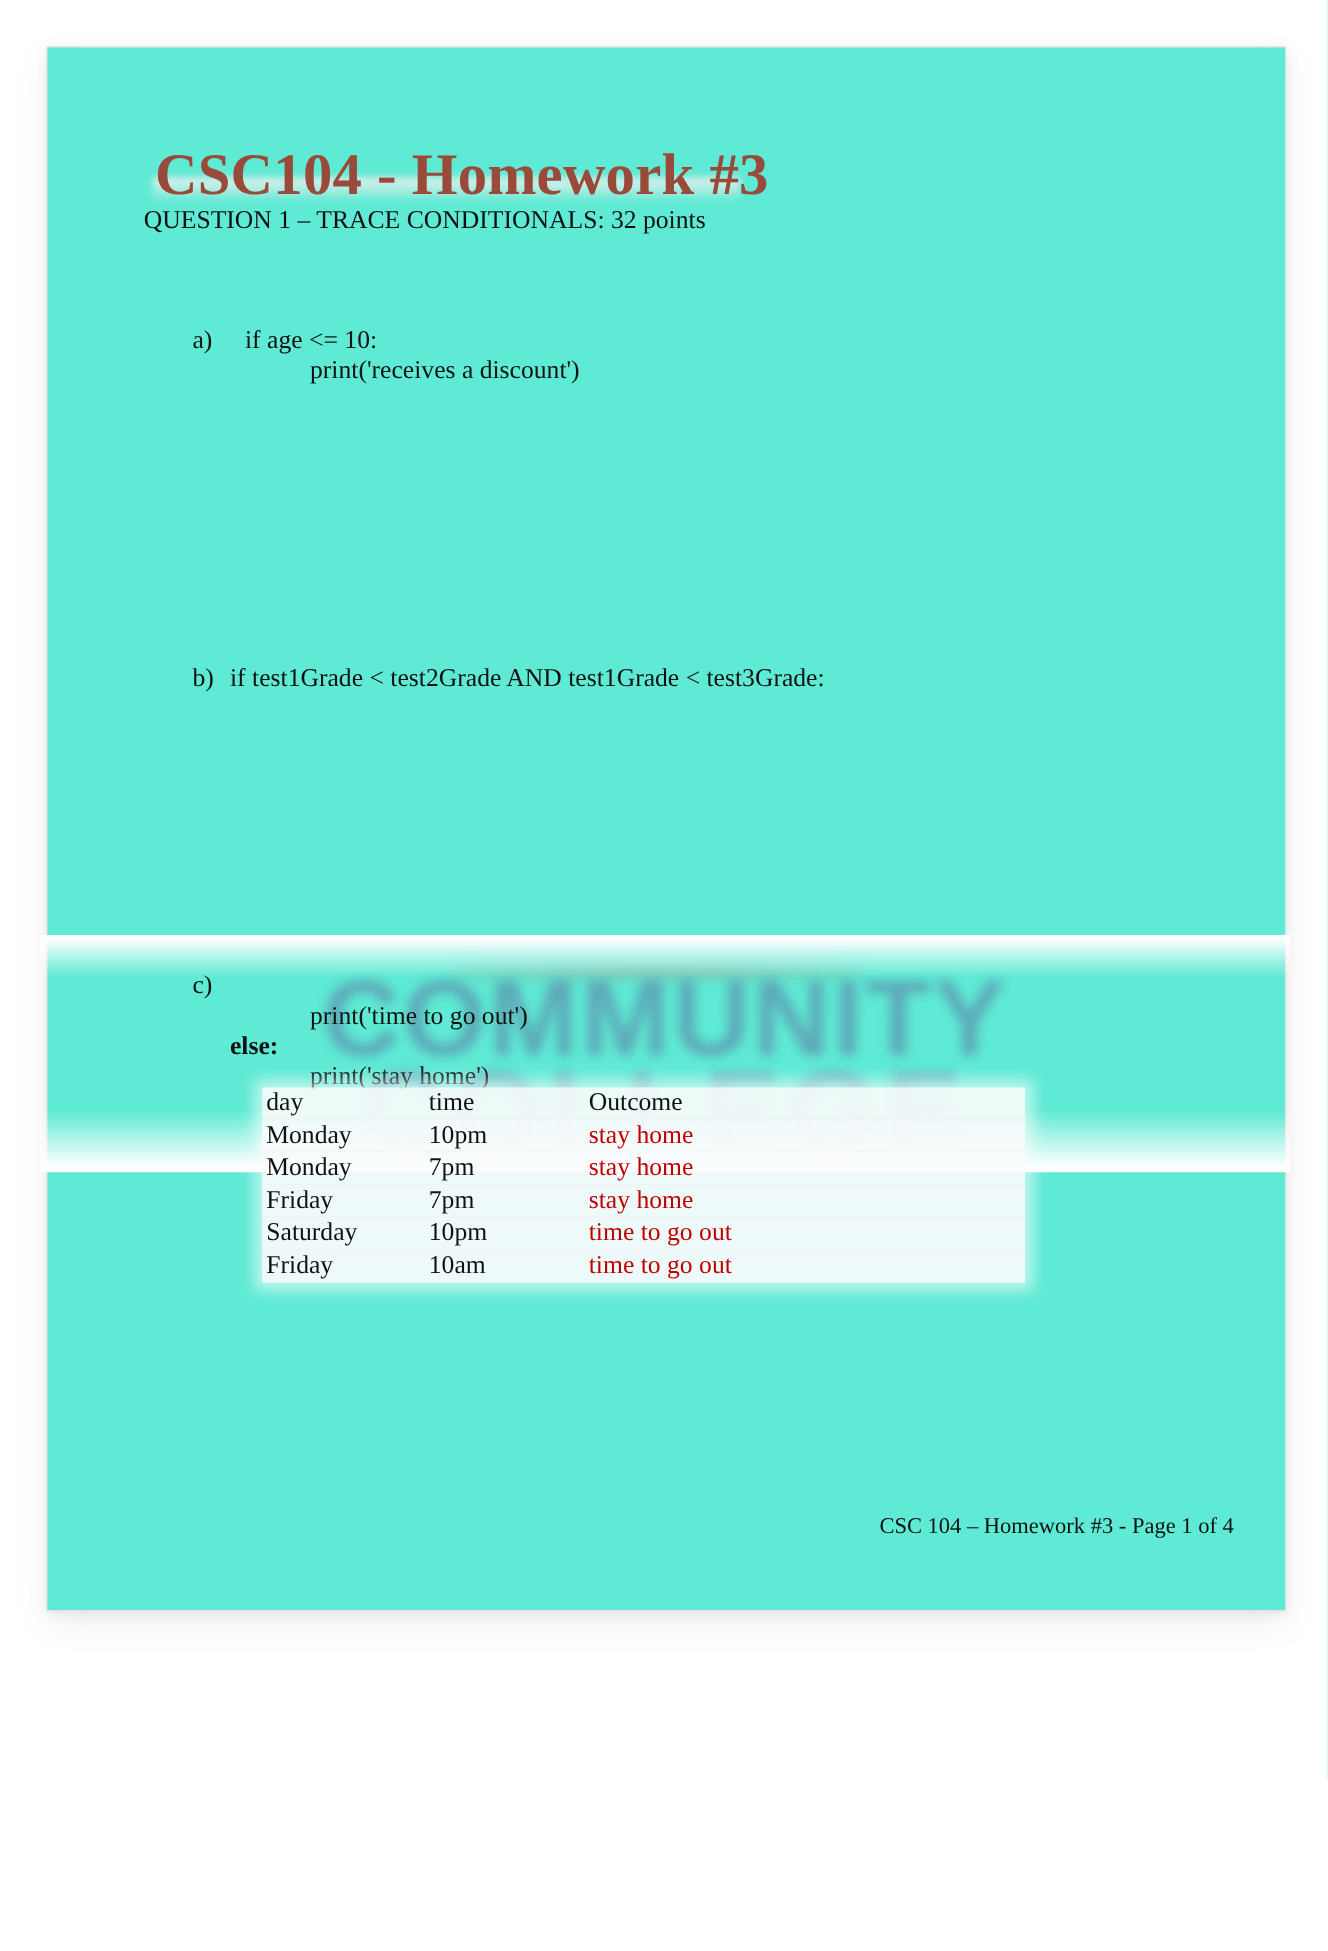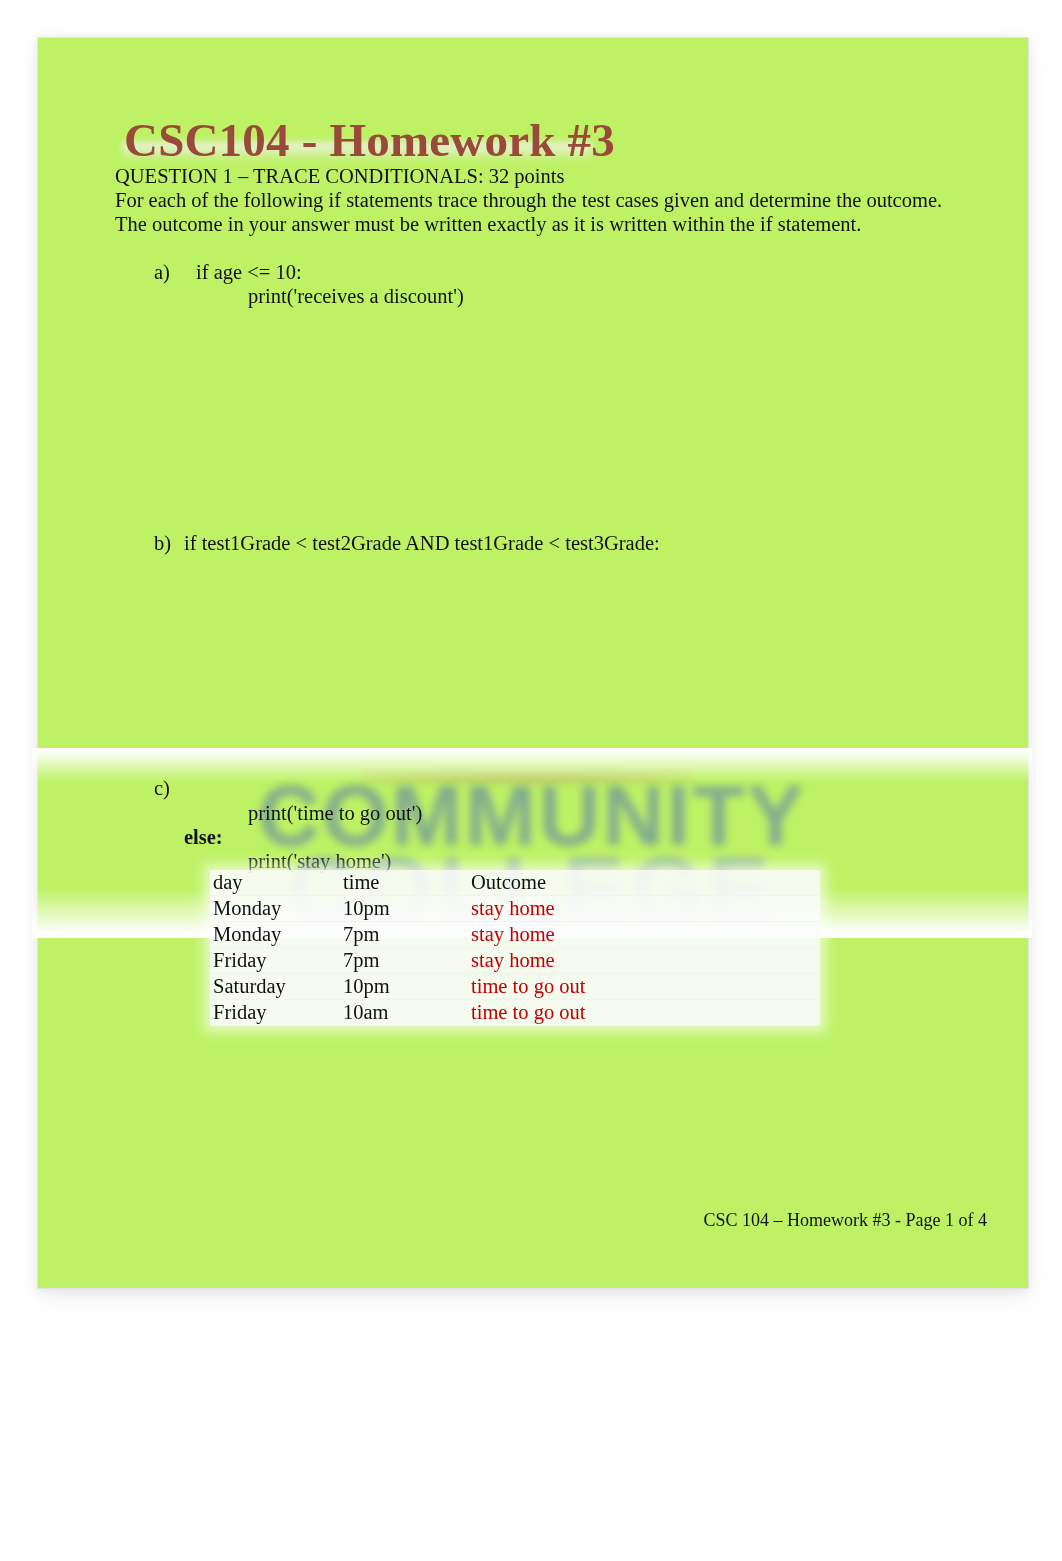--- a/index.html
+++ b/index.html
@@ -16,21 +16,21 @@
     -webkit-font-smoothing: antialiased;
   }
 
   
   #page-sheet {
     position: absolute;
     left: 38px;
     top: 38px;
     width: 990px;
     height: 1250px;
-    background: #bef264;
+    background: #5eead4;
     box-shadow:
       0 0 0 1px rgba(225,225,228,0.85),
       0 2px 10px rgba(120,120,130,0.16),
       0 10px 26px rgba(120,120,130,0.10);
   }
 
   
   #page-seam {
     position: absolute;
     left: 0;
@@ -235,22 +235,20 @@
     <div class="wm-fade-top"></div>
     <div class="wm-fade-bottom"></div>
   </div>
 
   <div id="content">
 
     <div id="title-underglow"></div>
     <h1 id="doc-title">CSC104 - Homework #3</h1>
 
     <div class="body-line" id="q1-heading">QUESTION 1 – TRACE CONDITIONALS: 32 points</div>
-    <div class="body-line" id="q1-p1">For each of the following if statements trace through the test cases given and determine the outcome.</div>
-    <div class="body-line" id="q1-p2">The outcome in your answer must be written exactly as it is written within the if statement.</div>
 
     <div class="item-marker" id="marker-a">a)</div>
     <div class="code-line" id="code-a-1">if age &lt;= 10:</div>
     <div class="code-line" id="code-a-2">print('receives a discount')</div>
 
     <div class="item-marker" id="marker-b">b)</div>
     <div class="code-line" id="code-b-1">if test1Grade &lt; test2Grade AND test1Grade &lt; test3Grade:</div>
 
     <div class="item-marker" id="marker-c">c)</div>
     <div class="code-line" id="code-c-2">print('time to go out')</div>

